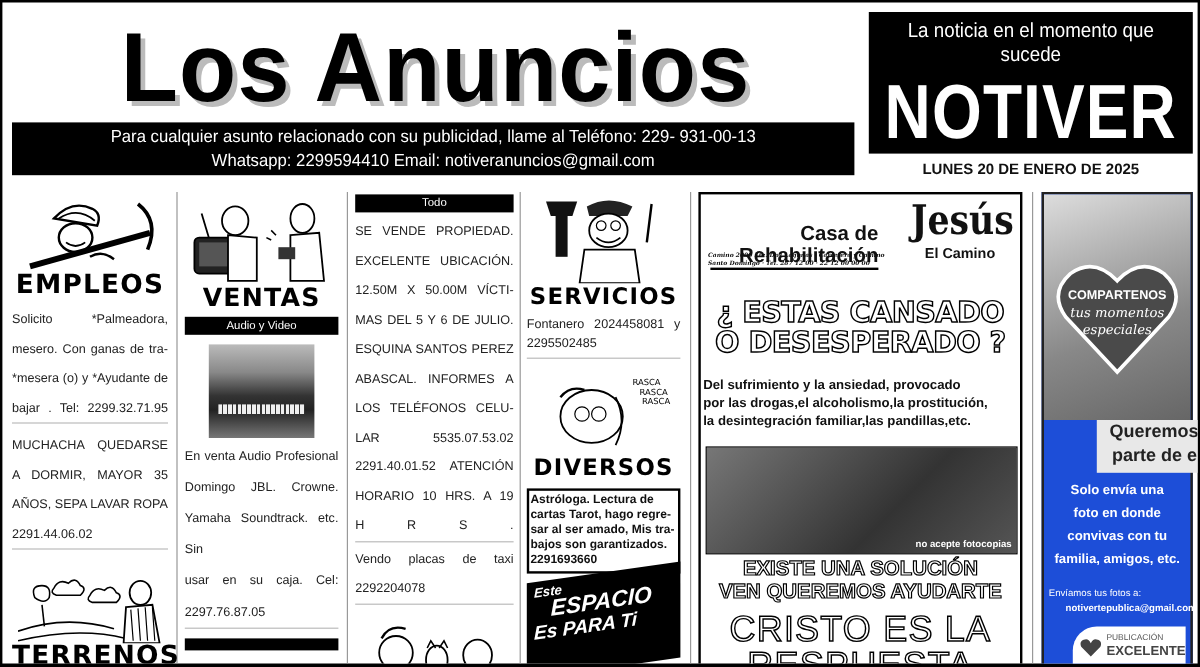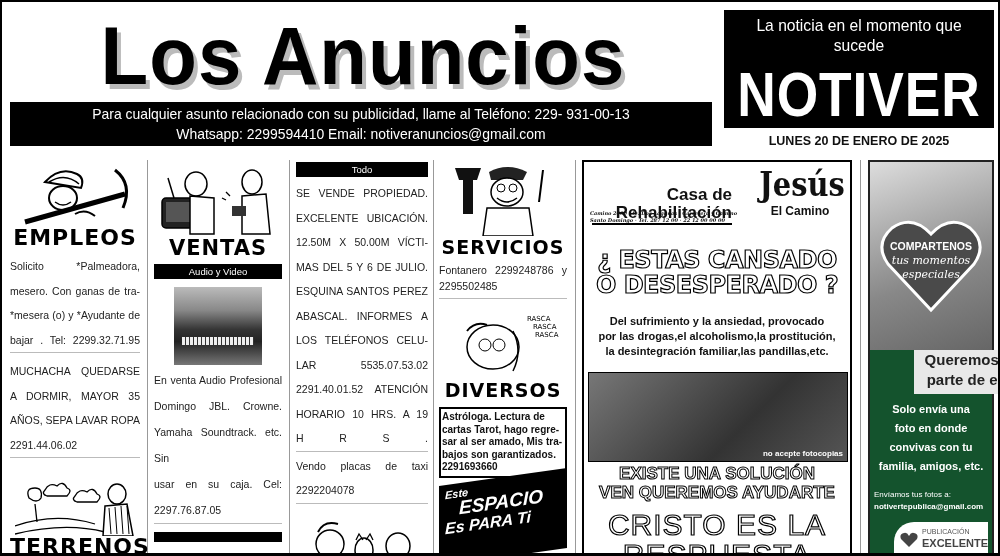--- a/index.html
+++ b/index.html
@@ -33,21 +33,21 @@
   .c1{left:8px;width:130px;}
   
   .c2{left:152px;width:128px;}
   
   .c3{left:294px;width:132px;}
   
   .c4{left:437px;width:128px;}
   
   .rehab{position:absolute;left:580px;top:158px;width:270px;bottom:-4px;border:2px solid #000;}
   
-  .promo{position:absolute;left:866px;top:158px;width:126px;bottom:-4px;border:2px solid #222;background:#14532d;}
+  .promo{position:absolute;left:866px;top:158px;width:126px;bottom:-4px;border:2px solid #222;background:#1d4ed8;}
   .photo{background:linear-gradient(135deg,#777,#333 60%,#555);}
 </style>
 </head>
 <body>
 
 <div class="page">
 
   <div class="mast-title">Los Anuncios</div>
   <div class="mast-bar">
     <div>Para cualquier asunto relacionado con su publicidad, llame al  Teléfono: 229- 931-00-13</div>
@@ -180,21 +180,21 @@
         <ellipse cx="64" cy="30" rx="16" ry="14" fill="#fff" stroke="#000" stroke-width="1.5"></ellipse>
         <circle cx="58" cy="26" r="4" fill="#fff" stroke="#000"></circle>
           <circle cx="70" cy="26" r="4" fill="#fff" stroke="#000"></circle>
         <path d="M54 36 q10 8 20 0" fill="#fff" stroke="#000" stroke-width="1.5"></path>
         <path d="M44 46 L86 46 L90 74 L40 74Z" fill="#fff" stroke="#000" stroke-width="1.5"></path>
         <line x1="100" y1="8" x2="96" y2="40" stroke="#000" stroke-width="2"></line>
       </svg>
     </div>
     <div class="section-title" style="font-size:19px;line-height:22px;">SERVICIOS</div>
     <div class="ad-text" style="margin-top:4px;">
-      <div class="ad-line" style="line-height:16px;">Fontanero  2299248786  y</div>
+      <div class="ad-line" style="line-height:16px;">Fontanero  2024458081  y</div>
       <div class="ad-line sep last" style="line-height:16px;padding-bottom:4px;">2295502485</div>
     </div>
     <div class="cartoon" style="height:70px;margin-top:10px;position:relative;">
       <svg width="120" height="68" viewBox="0 0 120 68">
         <ellipse cx="50" cy="36" rx="26" ry="22" fill="#fff" stroke="#000" stroke-width="1.5"></ellipse>
         <circle cx="42" cy="34" r="6" fill="#fff" stroke="#000"></circle>
           <circle cx="56" cy="34" r="6" fill="#fff" stroke="#000"></circle>
         <path d="M24 20 q8 -10 20 -6" fill="none" stroke="#000" stroke-width="2"></path>
         <path d="M70 20 q10 20 0 40" fill="none" stroke="#000" stroke-width="1.5"></path>
         <text x="84" y="10" font-size="7" font-family="DejaVu Sans, sans-serif">RASCA</text>
@@ -224,21 +224,21 @@
     </div>
     <div style="position:absolute;left:6px;top:48px;width:160px;font-size:5px;line-height:7px;font-family:'DejaVu Serif',serif;font-style:italic;font-weight:700;">Camino 2000 Lte. Dos Lagunas · Carretera y Camino Santo Domingo · Tel. 287 12 00 · 22 12 00 00 00</div>
     <div style="position:absolute;left:168px;top:2px;width:96px;text-align:center;">
       <div style="font-family:'DejaVu Serif',serif;font-weight:900;font-size:34px;line-height:40px;transform:scaleX(0.85);">Jesús</div>
       <div style="font-size:12px;font-weight:700;">El Camino</div>
     </div>
     <div style="position:absolute;left:4px;top:86px;width:258px;text-align:center;font-family:'DejaVu Sans',sans-serif;font-weight:900;color:#fff;-webkit-text-stroke:1.2px #000;font-size:24px;line-height:25px;letter-spacing:-0.5px;">
       <div>¿ ESTAS CANSADO</div>
       <div>O DESESPERADO ?</div>
     </div>
-    <div style="position:absolute;left:2px;top:152px;width:262px;text-align:center;font-weight:700;font-size:11px;line-height:15px;">
+    <div style="position:absolute;left:2px;top:152px;width:262px;text-align:left;font-weight:700;font-size:11px;line-height:15px;">
       <div>Del sufrimiento y la ansiedad, provocado</div>
       <div>por las drogas,el alcoholismo,la prostitución,</div>
       <div>la desintegración familiar,las pandillas,etc.</div>
     </div>
     <div class="photo" style="position:absolute;left:4px;top:210px;width:260px;height:90px;border:1px solid #000;">
       <div style="position:absolute;right:4px;bottom:3px;color:#fff;font-weight:700;font-size:8px;">no acepte fotocopias</div>
     </div>
     <div style="position:absolute;left:2px;top:302px;width:262px;text-align:center;font-weight:700;color:#fff;-webkit-text-stroke:1px #000;font-size:17px;line-height:19px;">
       <div>EXISTE UNA SOLUCIÓN</div>
       <div>VEN QUEREMOS AYUDARTE</div>
@@ -263,21 +263,21 @@
       <div>Queremos ser</div>
       <div>parte de ellos</div>
     </div>
     <div style="position:absolute;left:0;top:238px;width:122px;text-align:center;color:#fff;font-weight:700;font-size:11px;line-height:19px;">
       <div>Solo envía una</div>
       <div>foto en donde</div>
       <div>convivas con tu</div>
       <div>familia, amigos, etc.</div>
     </div>
     <div style="position:absolute;left:4px;top:328px;color:#fff;font-size:8px;">Envíamos tus fotos a:</div>
-    <div style="position:absolute;left:4px;top:340px;color:#fff;font-weight:700;font-size:8px;">notivertepublica@gmail.com</div>
+    <div style="position:absolute;left:18px;top:340px;color:#fff;font-weight:700;font-size:8px;">notivertepublica@gmail.com</div>
     <div style="position:absolute;left:24px;top:360px;width:94px;height:40px;background:#fff;border-radius:20px 0 0 0;">
       <svg style="position:absolute;left:6px;top:10px;" width="18" height="16" viewBox="0 0 18 16">
           <path d="M9 15 L1 7 Q-1 2 4 1 Q7 0 9 4 Q11 0 14 1 Q19 2 17 7 Z" fill="#444"></path>
         </svg>
       <div style="position:absolute;left:28px;top:6px;font-size:7px;color:#555;">PUBLICACIÓN</div>
       <div style="position:absolute;left:28px;top:15px;font-size:11px;font-weight:700;color:#444;">EXCELENTE</div>
     </div>
   </div>
 
 </div>

